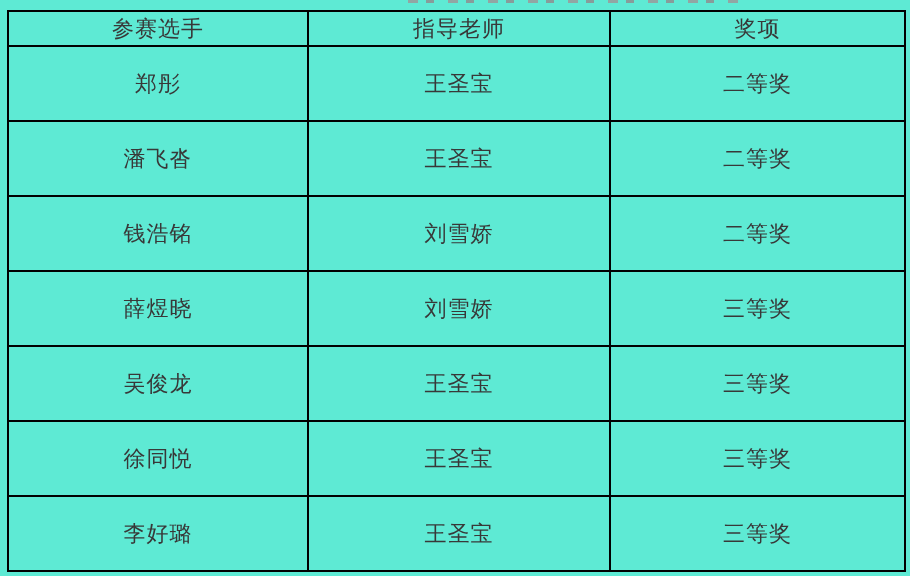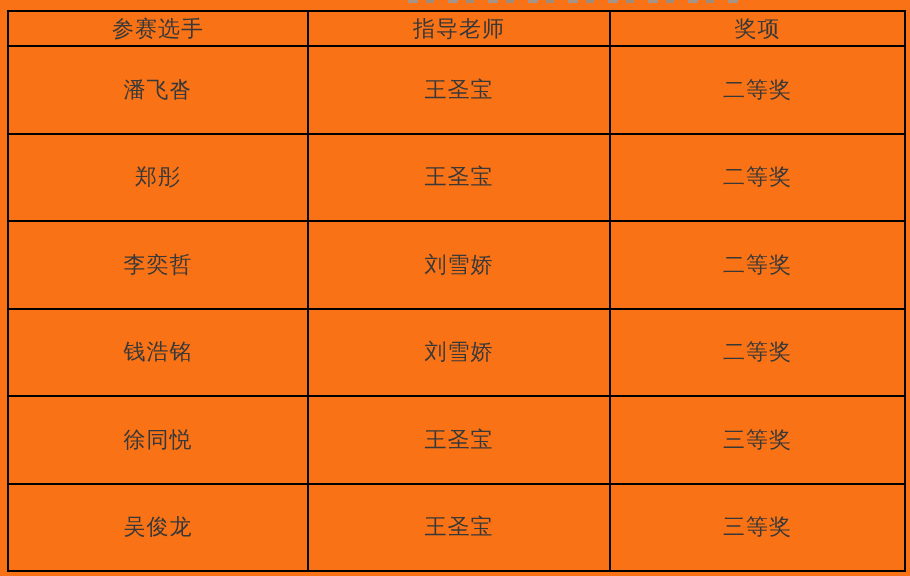--- a/index.html
+++ b/index.html
@@ -8,21 +8,21 @@
     background: #ffffff;
     width: 910px;
     height: 576px;
     overflow: hidden;
     font-family: "Liberation Serif", "DejaVu Serif", serif;
   }
   .page {
     position: relative;
     width: 910px;
     height: 576px;
-    background: #f97316;
+    background: #5eead4;
   }
   
   .title-fragments {
     position: absolute;
     top: 0;
     left: 408px;
     width: 330px;
     height: 3px;
     background: repeating-linear-gradient(90deg,
       #9a9a9a 0 10px, transparent 10px 18px,
@@ -70,44 +70,49 @@
     </colgroup>
     <thead>
       <tr>
         <th>参赛选手</th>
         <th>指导老师</th>
         <th>奖项</th>
       </tr>
     </thead>
     <tbody>
       <tr>
-        <td>潘飞沓</td>
-        <td>王圣宝</td>
-        <td>二等奖</td>
-      </tr>
-      <tr>
         <td>郑彤</td>
         <td>王圣宝</td>
         <td>二等奖</td>
       </tr>
       <tr>
-        <td>李奕哲</td>
-        <td>刘雪娇</td>
+        <td>潘飞沓</td>
+        <td>王圣宝</td>
         <td>二等奖</td>
       </tr>
       <tr>
         <td>钱浩铭</td>
         <td>刘雪娇</td>
         <td>二等奖</td>
       </tr>
       <tr>
+        <td>薛煜晓</td>
+        <td>刘雪娇</td>
+        <td>三等奖</td>
+      </tr>
+      <tr>
+        <td>吴俊龙</td>
+        <td>王圣宝</td>
+        <td>三等奖</td>
+      </tr>
+      <tr>
         <td>徐同悦</td>
         <td>王圣宝</td>
         <td>三等奖</td>
       </tr>
       <tr>
-        <td>吴俊龙</td>
+        <td>李好璐</td>
         <td>王圣宝</td>
         <td>三等奖</td>
       </tr>
     </tbody>
   </table>
 </div>
 
 </body></html>

